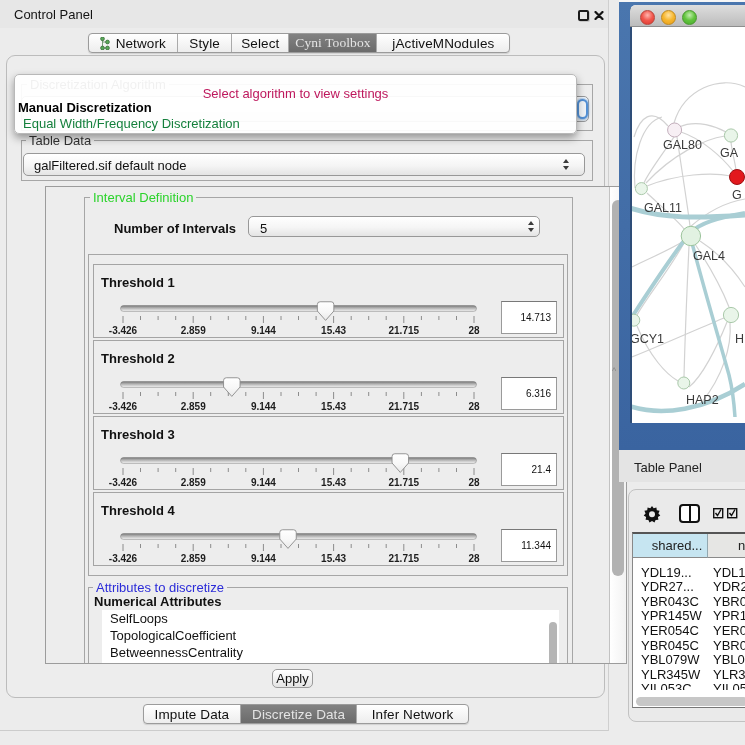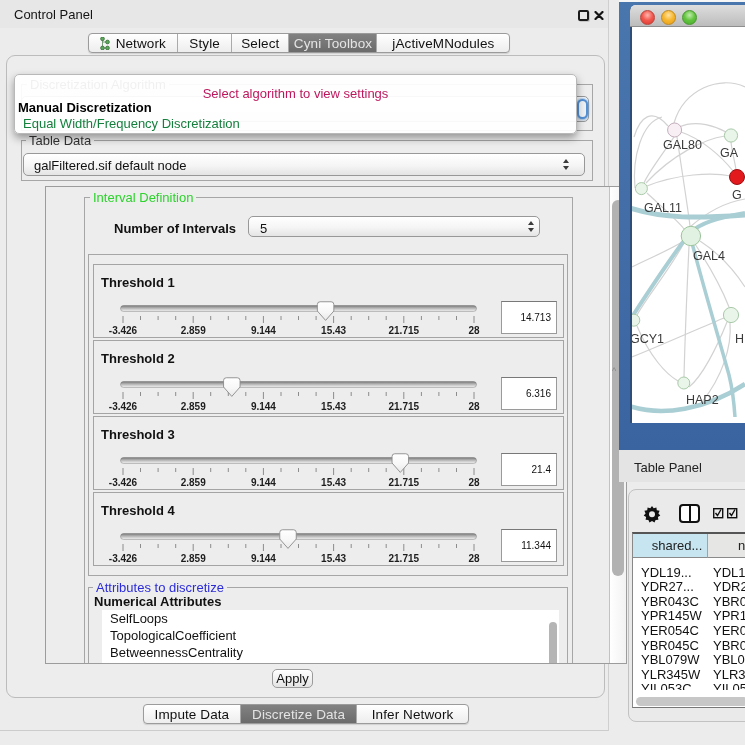--- a/index.html
+++ b/index.html
@@ -48,21 +48,21 @@
     <div class="s" style="width:89.5px;">
       <svg width="11" height="13" viewBox="0 0 11 13" style="margin-right:5px;">
         <path d="M2.5 2 L2.5 11 M2.5 5 L7.5 5 M2.5 11 L7.5 11" stroke="#7a9a7a" stroke-width="1"></path>
         <circle cx="2.5" cy="1.8" r="1.9" fill="#5aa85a" stroke="#336633" stroke-width="0.7"></circle>
         <circle cx="7.5" cy="5" r="1.9" fill="#5aa85a" stroke="#336633" stroke-width="0.7"></circle>
         <circle cx="2.5" cy="11" r="1.9" fill="#5aa85a" stroke="#336633" stroke-width="0.7"></circle>
         <circle cx="7.5" cy="11" r="1.9" fill="#5aa85a" stroke="#336633" stroke-width="0.7"></circle>
       </svg>Network</div>
     <div class="s" style="width:54.2px;">Style</div>
     <div class="s" style="width:57.3px;">Select</div>
-    <div class="s dark" style="width:88px;">Cyni Toolbox</div>
+    <div class="s dark" style="width:88px;font-family:Liberation Serif, serif;">Cyni Toolbox</div>
     <div class="s" style="width:131.8px;">jActiveMNodules</div>
   </div>
 
   <div class="abs" style="left:6px;top:55px;width:599px;height:643px;border:1.5px solid #bcbcbc;border-radius:9px;background:#ededed;box-sizing:border-box;"></div>
 
   <div class="gbox" style="left:21px;top:84px;width:572px;height:47px;"></div>
   <div class="gtitle" style="left:27px;top:78px;color:#333;">Discretization Algorithm</div>
 
   <div class="combo" style="left:21px;top:96px;width:568px;height:26px;"></div>
   <div class="abs" style="left:576.5px;top:98.5px;width:11px;height:20px;border-radius:5.5px;background:#eef2f6;

